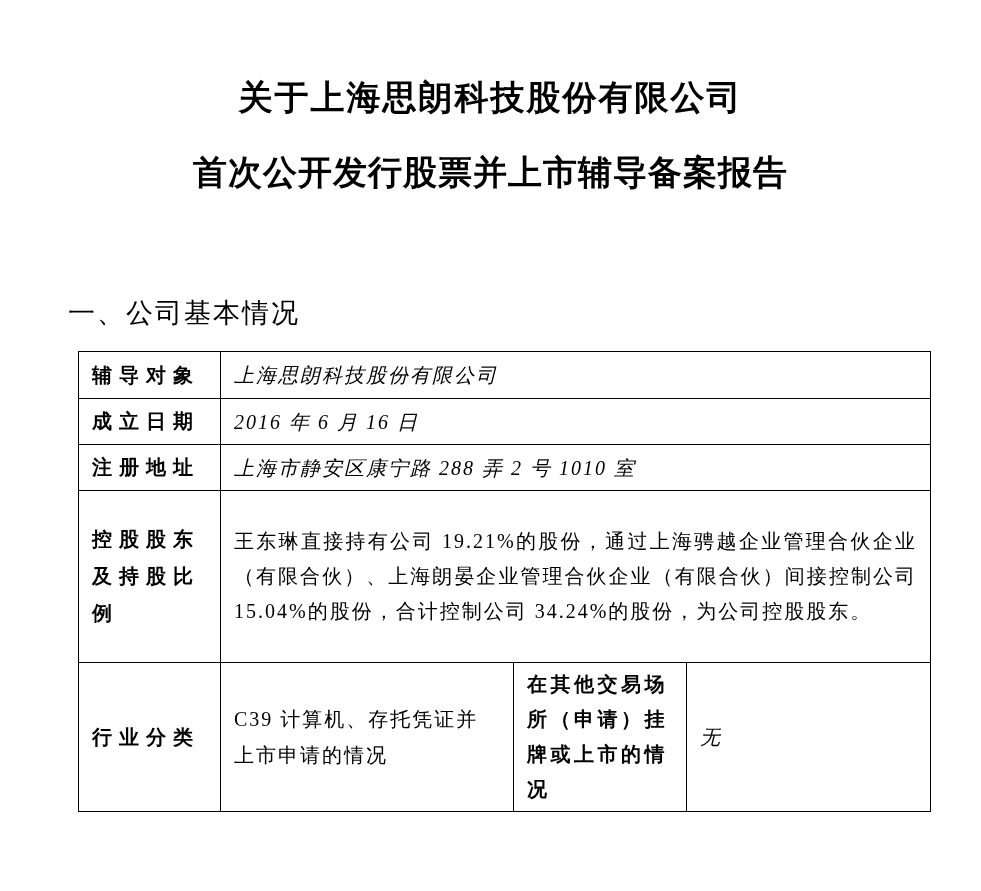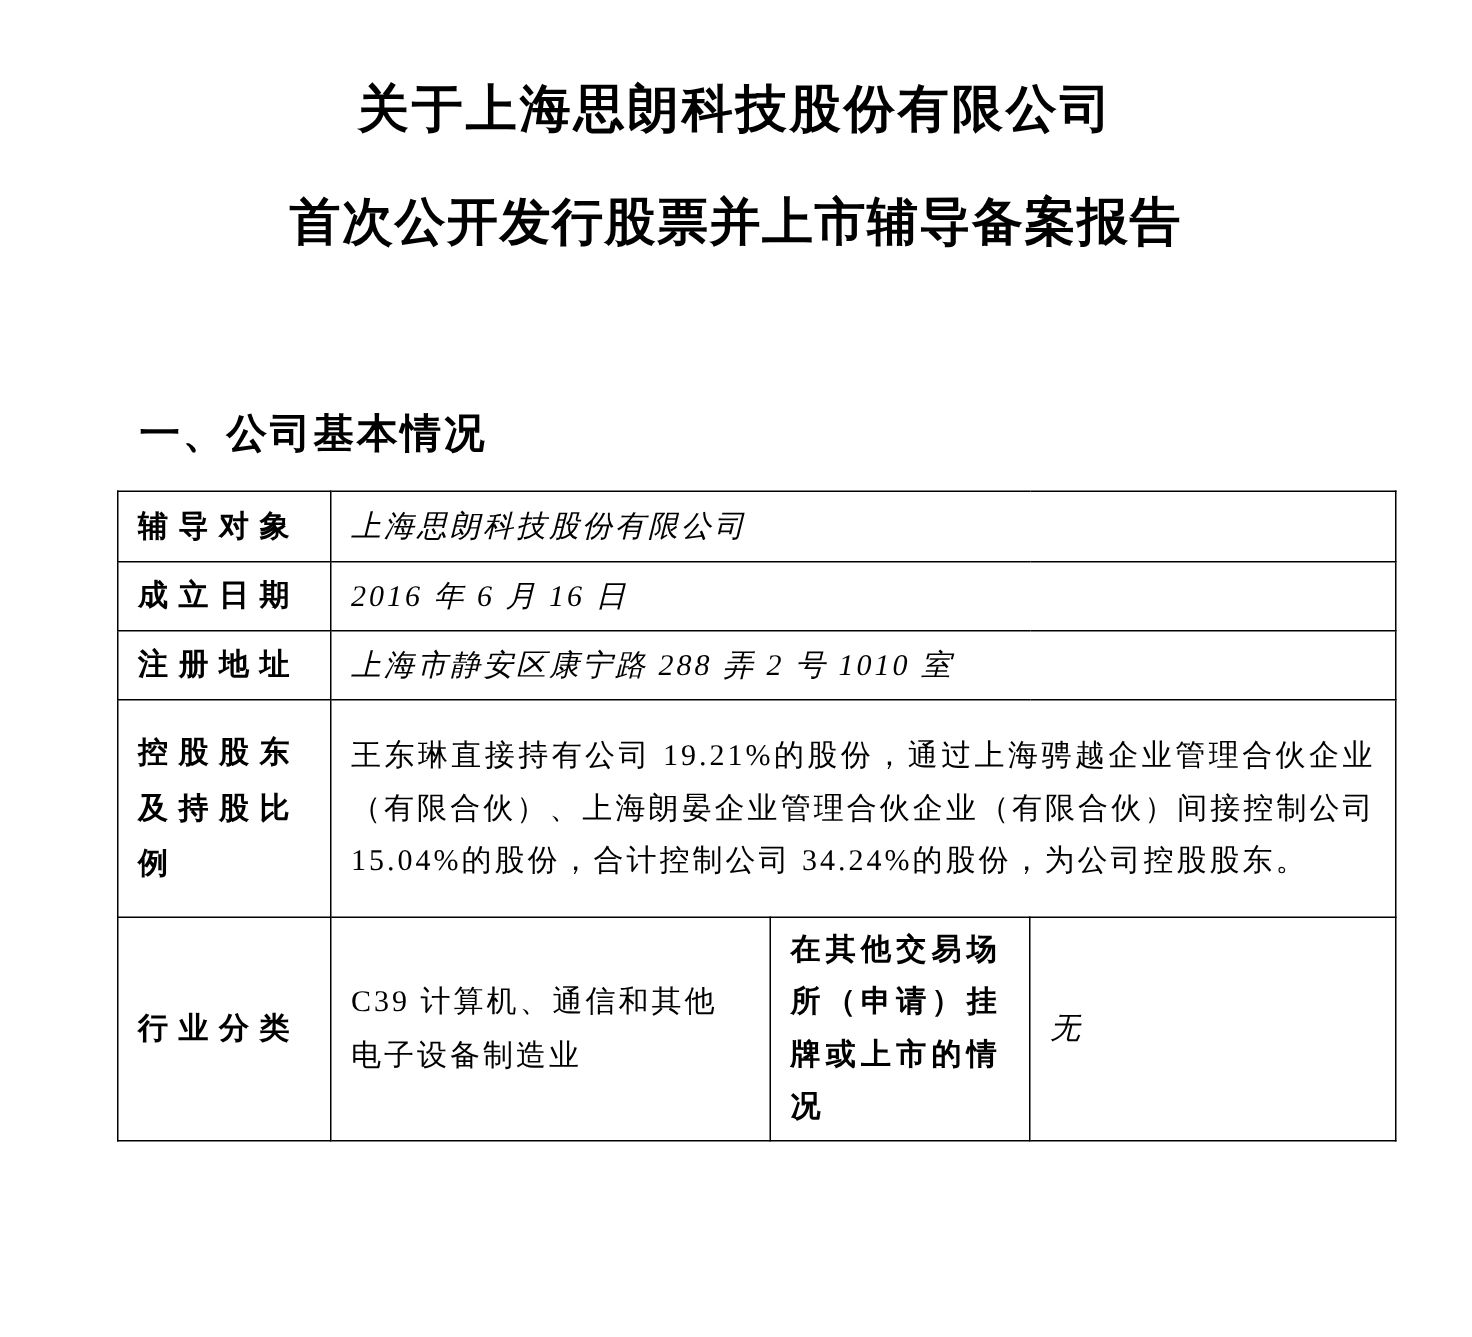--- a/index.html
+++ b/index.html
@@ -9,45 +9,45 @@
     background:#ffffff;color:#000;
     font-family:"Liberation Serif","DejaVu Serif",serif;
     overflow:hidden;
   }
   .doc-title{
     text-align:center;
     font-family:"Liberation Sans","DejaVu Sans",sans-serif;
     font-weight:bold;
     font-size:34px;line-height:39px;letter-spacing:2px;
   }
-  .doc-title.first{padding-top:54px;}
+  .doc-title.first{padding-top:78px;}
   .doc-title.second{margin-top:36px;letter-spacing:1px;font-family:Liberation Serif, serif;}
   .section-heading{
-    margin:106px 0 0 93px;
+    margin:106px 0 0 68px;
     font-family:"Liberation Sans","DejaVu Sans",sans-serif;
-    font-weight:bold;
+    font-weight:normal;
     font-size:27px;line-height:30px;letter-spacing:2px;
   }
   table.info{
     margin:23px 17px 0 78px;
     width:852px;
     border-collapse:collapse;
     table-layout:fixed;
   }
   table.info td{
     border:1.5px solid #000;
     vertical-align:middle;
     font-size:20px;
     padding:4px 13px;
     word-break:break-all;
     overflow:hidden;
   }
   tr.h47{height:47px}
   tr.h42{height:42px}
-  tr.h145{height:145px}
+  tr.h145{height:172px}
   tr.h142{height:142px}
   tr.h71{height:71px}
   .lbl{
     font-weight:bold;
     font-size:21px;
     letter-spacing:7px;
     line-height:37px;
   }
   .lbl-long{
     font-weight:bold;
@@ -107,21 +107,21 @@
         <td class="val" colspan="3">上海市静安区康宁路 288 弄 2 号 1010 室</td>
       </tr>
 
       <tr class="h145">
         <td class="lbl">控股股东及持股比例</td>
         <td class="val-flow" colspan="3">王东琳直接持有公司 19.21%的股份，通过上海骋越企业管理合伙企业（有限合伙）、上海朗晏企业管理合伙企业（有限合伙）间接控制公司 15.04%的股份，合计控制公司 34.24%的股份，为公司控股股东。</td>
       </tr>
 
       <tr class="h142">
         <td class="lbl">行业分类</td>
-        <td class="val-c39">C39 计算机、通信和其他电子设备制造业</td>
+        <td class="val-c39">C39 计算机、存托凭证并上市申请的情况</td>
         <td class="lbl-long">在其他交易场所（申请）挂牌或上市的情况</td>
         <td class="val">无</td>
       </tr>
 
     </tbody>
   </table>
 
 </div>
 
 </body></html>

